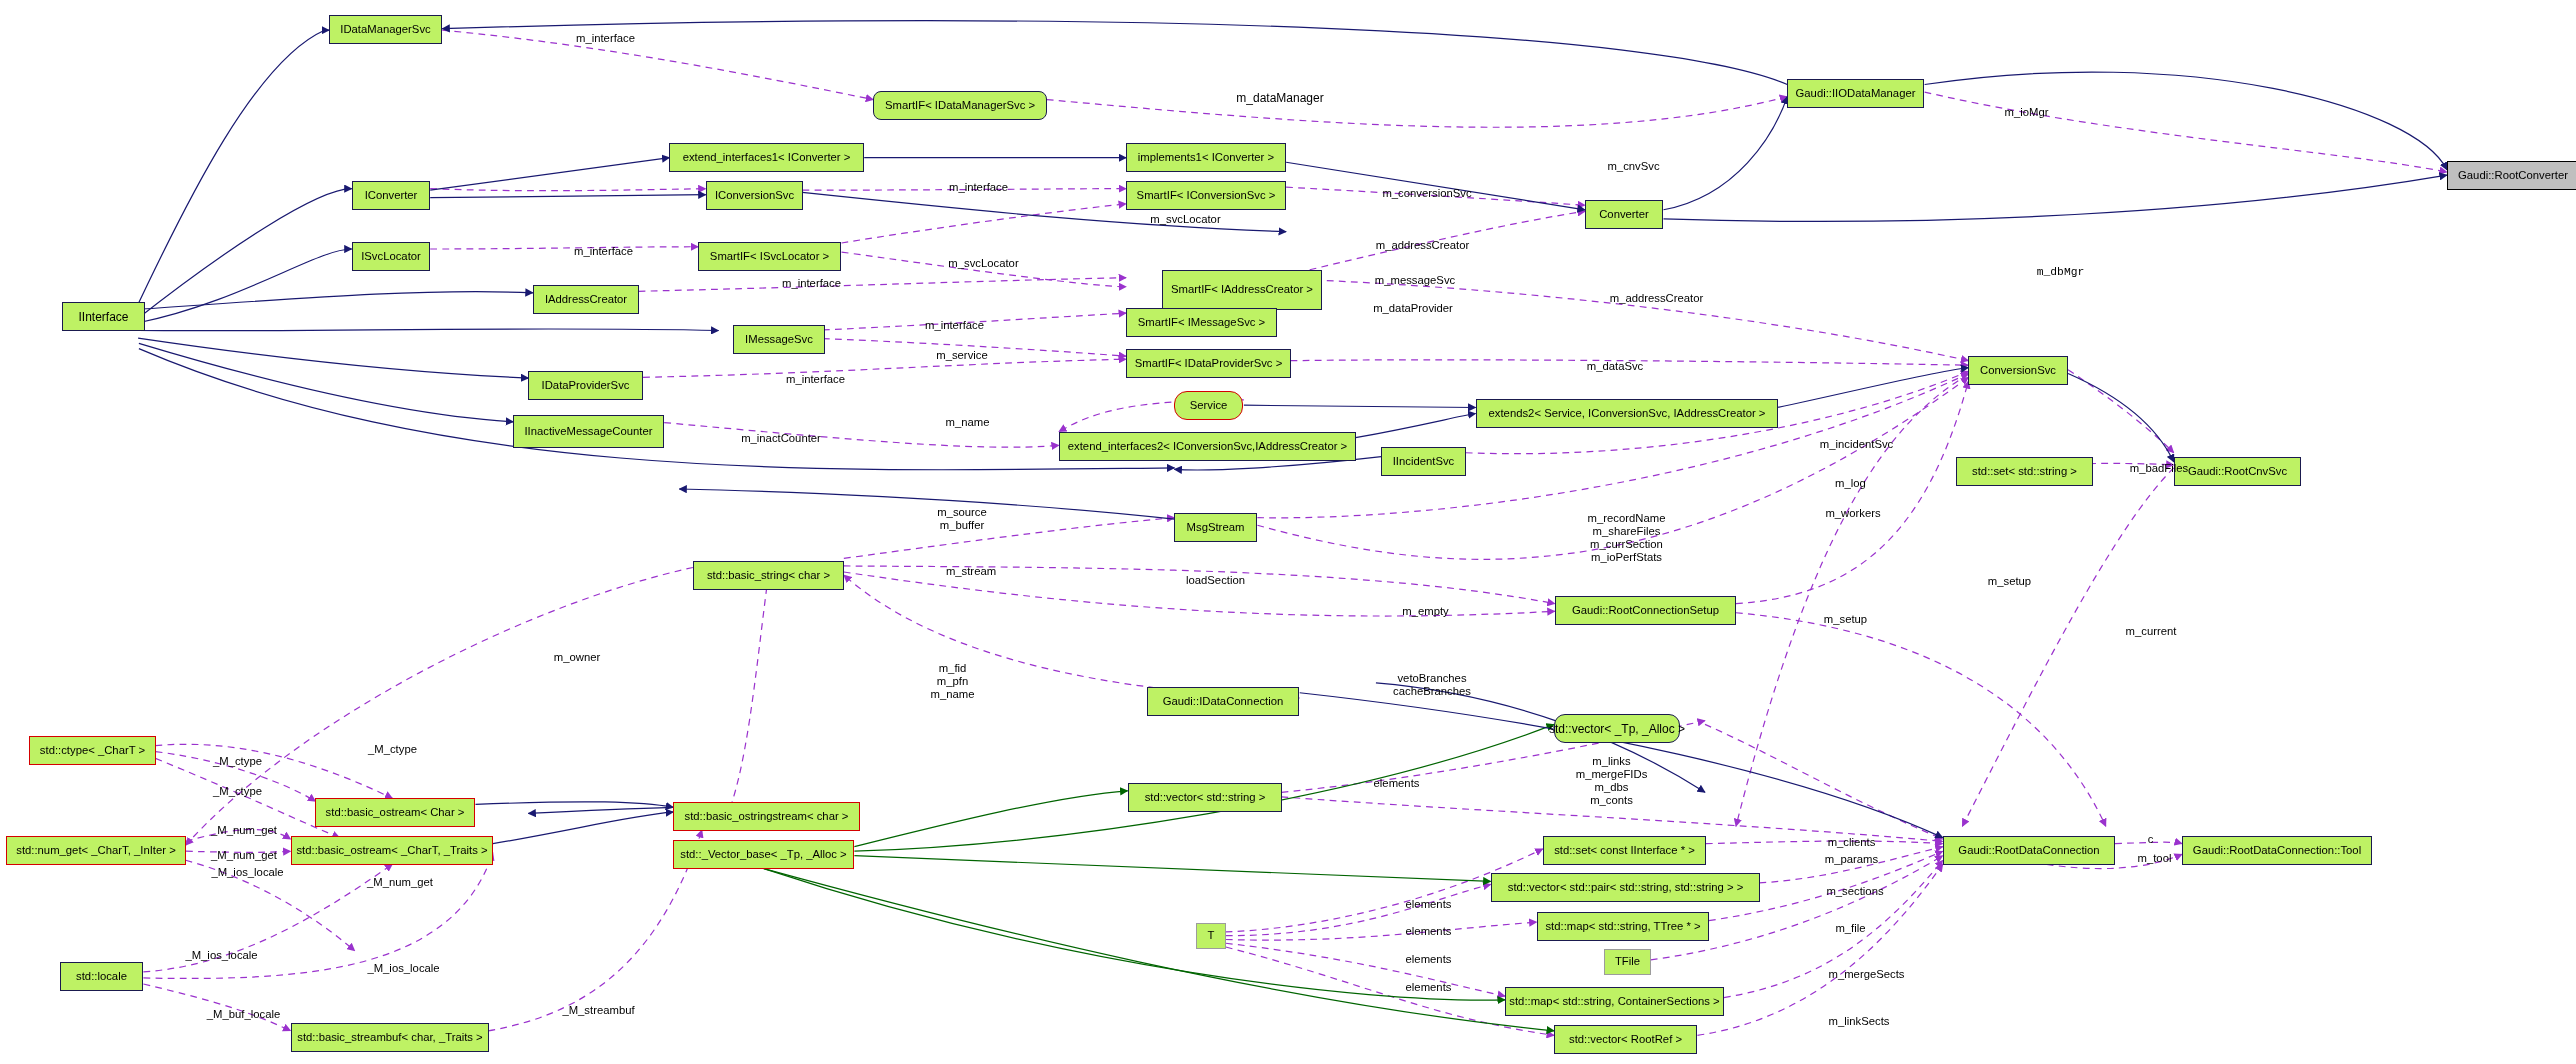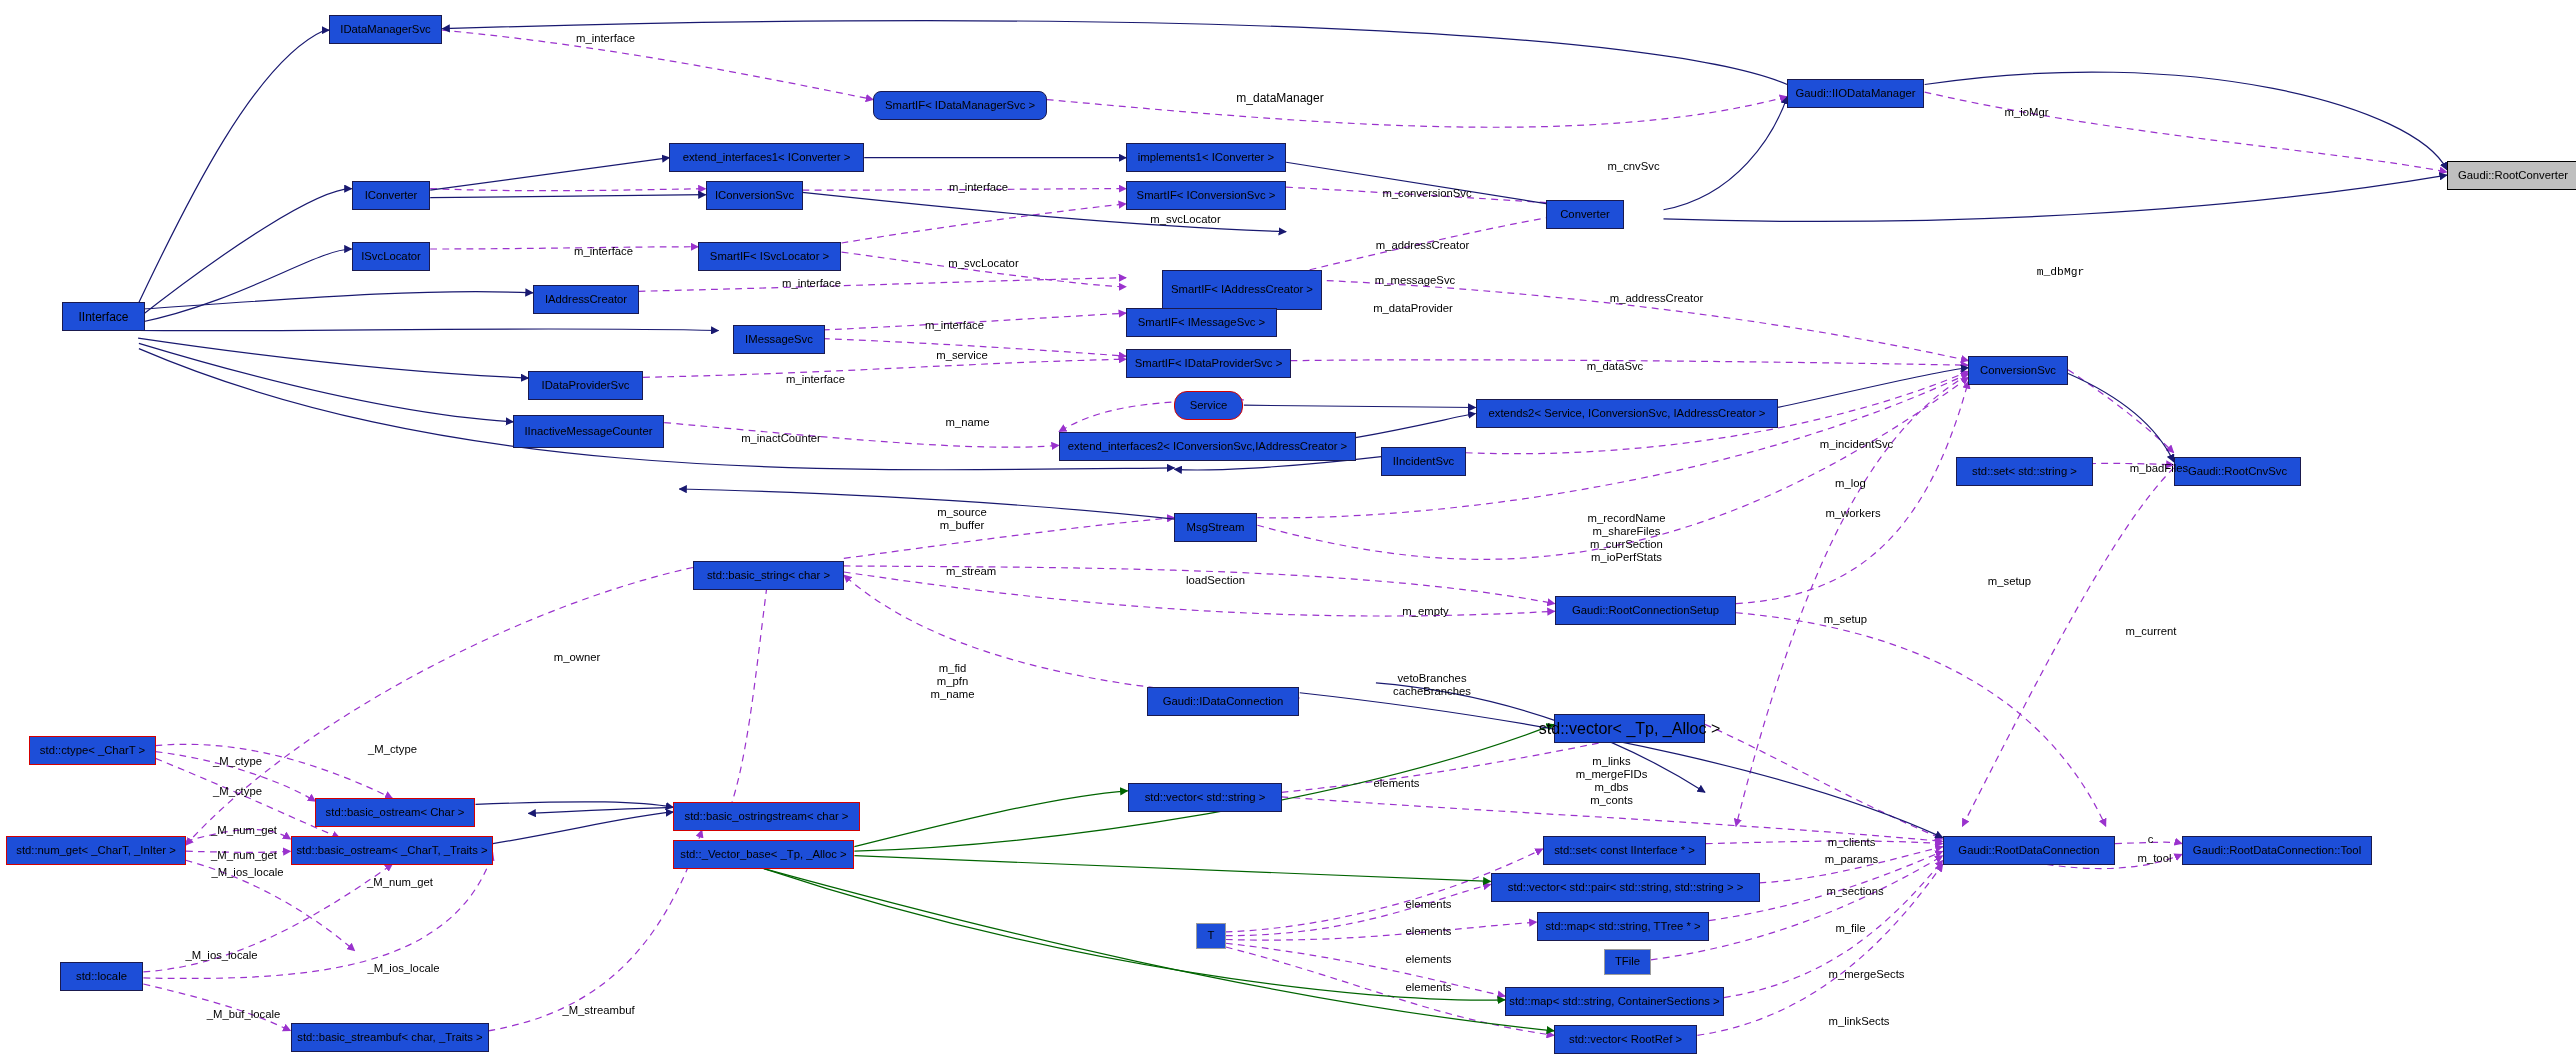--- a/index.html
+++ b/index.html
@@ -1,20 +1,20 @@
 <!DOCTYPE html>
 <html style="font-size:12px"><head>
 <meta charset="utf-8">
 <style>
   html,body{margin:0;padding:0;background:#ffffff;}
   #canvas{position:relative;width:2576px;height:1064px;background:#ffffff;
           font-family:"Liberation Sans","DejaVu Sans",sans-serif;overflow:hidden;}
   svg#edges{position:absolute;left:0;top:0;width:2576px;height:1064px;}
   .node{position:absolute;box-sizing:border-box;display:flex;align-items:center;
-        justify-content:center;background:#1d4ed8;border:1.5px solid #1a1a4e;
+        justify-content:center;background:#bef264;border:1.5px solid #1a1a4e;
         color:#000;white-space:nowrap;line-height:1;}
   .node.red{border-color:#d40000;}
   .node.grey{border-color:#9c9c9c;}
   .node.filled{background:#bfbfbf;border-color:#000000;}
   .node span{display:block;padding:0 6px;}
   .elabel{position:absolute;color:#000;white-space:pre;text-align:center;
           line-height:1.15;}
 </style>
 </head>
 <body>
@@ -157,21 +157,21 @@
       </div>
       <div class="node" id="node-IConverter" style="left: 352px; top: 181px; width: 78px; height: 29px; font-size: 11.3px;">
         <span>IConverter</span>
       </div>
       <div class="node" id="node-IConversionSvc" style="left: 706px; top: 181px; width: 97px; height: 29px; font-size: 11.3px;">
         <span>IConversionSvc</span>
       </div>
       <div class="node" id="node-SmartIF_IConversionSvc" style="left: 1126px; top: 181px; width: 160px; height: 29px; font-size: 11.3px;">
         <span>SmartIF&lt; IConversionSvc &gt;</span>
       </div>
-      <div class="node" id="node-Converter" style="left: 1546px; top: 200px; width: 78px; height: 29px; font-size: 11.3px;">
+      <div class="node" id="node-Converter" style="left: 1585px; top: 200px; width: 78px; height: 29px; font-size: 11.3px;">
         <span>Converter</span>
       </div>
       <div class="node" id="node-ISvcLocator" style="left: 352px; top: 242px; width: 78px; height: 29px; font-size: 11.3px;">
         <span>ISvcLocator</span>
       </div>
       <div class="node" id="node-SmartIF_ISvcLocator" style="left: 698px; top: 242px; width: 143px; height: 29px; font-size: 11.3px;">
         <span>SmartIF&lt; ISvcLocator &gt;</span>
       </div>
       <div class="node" id="node-IAddressCreator" style="left: 533px; top: 285px; width: 106px; height: 29px; font-size: 11.3px;">
         <span>IAddressCreator</span>
@@ -220,21 +220,21 @@
       </div>
       <div class="node" id="node-std_basic_string_char" style="left: 693px; top: 561px; width: 151px; height: 29px; font-size: 11.3px;">
         <span>std::basic_string&lt; char &gt;</span>
       </div>
       <div class="node" id="node-Gaudi_RootConnectionSetup" style="left: 1555px; top: 596px; width: 181px; height: 29px; font-size: 11.3px;">
         <span>Gaudi::RootConnectionSetup</span>
       </div>
       <div class="node" id="node-Gaudi_IDataConnection" style="left: 1147px; top: 687px; width: 152px; height: 29px; font-size: 11.3px;">
         <span>Gaudi::IDataConnection</span>
       </div>
-      <div class="node" id="node-std_vector_Tp_Alloc" style="left: 1554px; top: 714px; width: 151px; height: 29px; font-size: 16px;">
+      <div class="node" id="node-std_vector_Tp_Alloc" style="left: 1554px; top: 714px; width: 126px; height: 29px; font-size: 12px; border-radius: 11px;">
         <span>std::vector&lt; _Tp, _Alloc &gt;</span>
       </div>
       <div class="node red" id="node-std_ctype_CharT" style="left: 29px; top: 736px; width: 127px; height: 29px; font-size: 11.3px;">
         <span>std::ctype&lt; _CharT &gt;</span>
       </div>
       <div class="node" id="node-std_vector_std_string" style="left: 1128px; top: 783px; width: 154px; height: 29px; font-size: 11.3px;">
         <span>std::vector&lt; std::string &gt;</span>
       </div>
       <div class="node red" id="node-std_basic_ostream_Char" style="left: 315px; top: 798px; width: 160px; height: 29px; font-size: 11.3px;">
         <span>std::basic_ostream&lt; Char &gt;</span>

